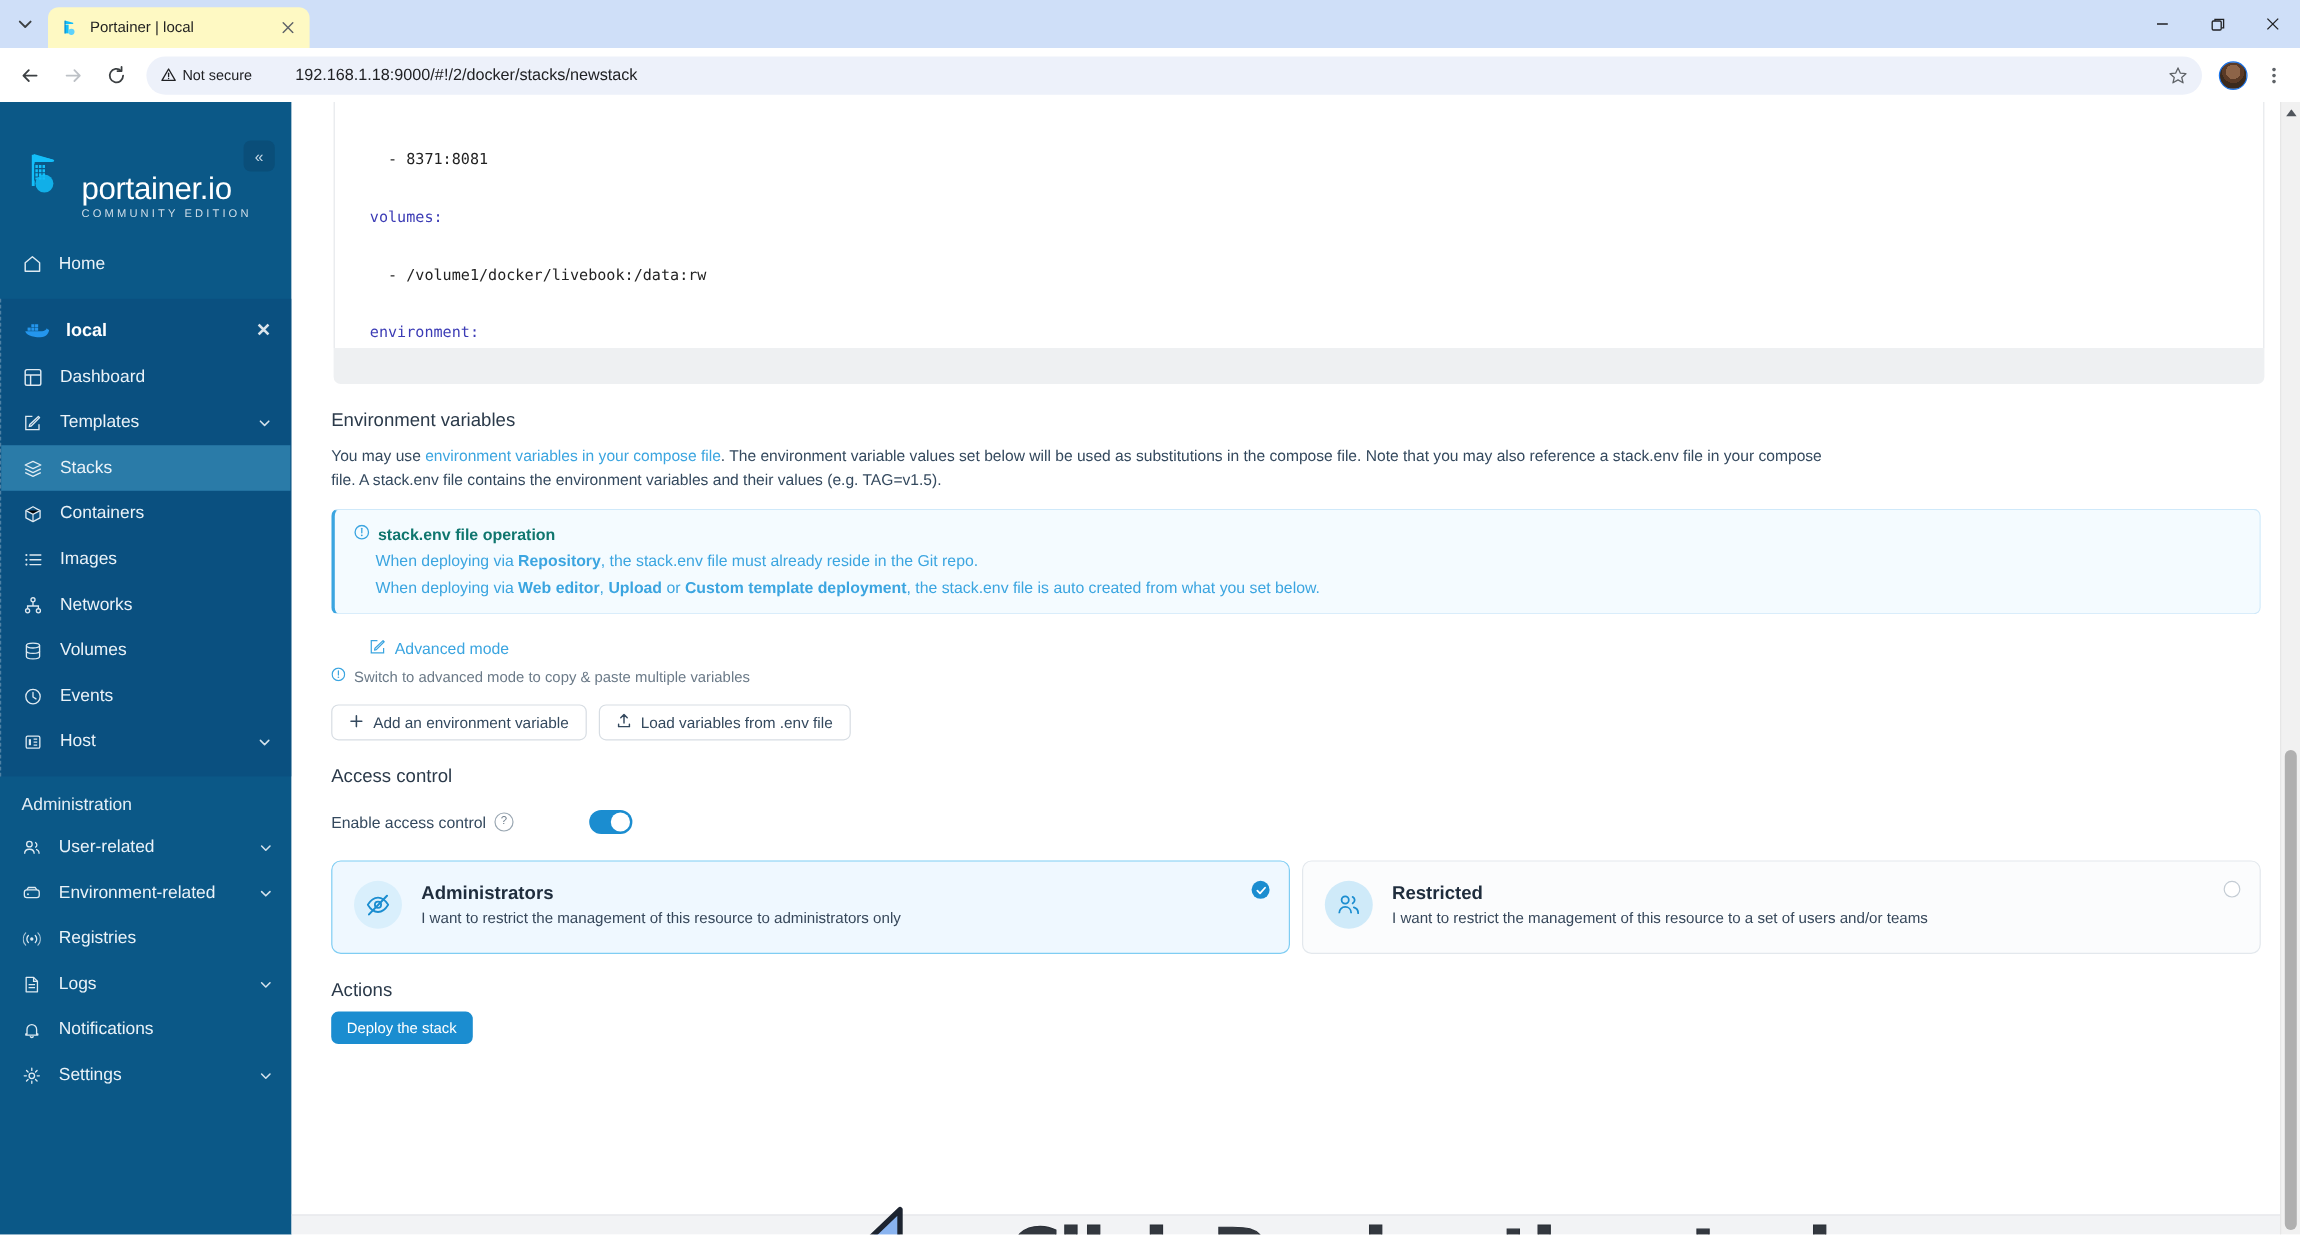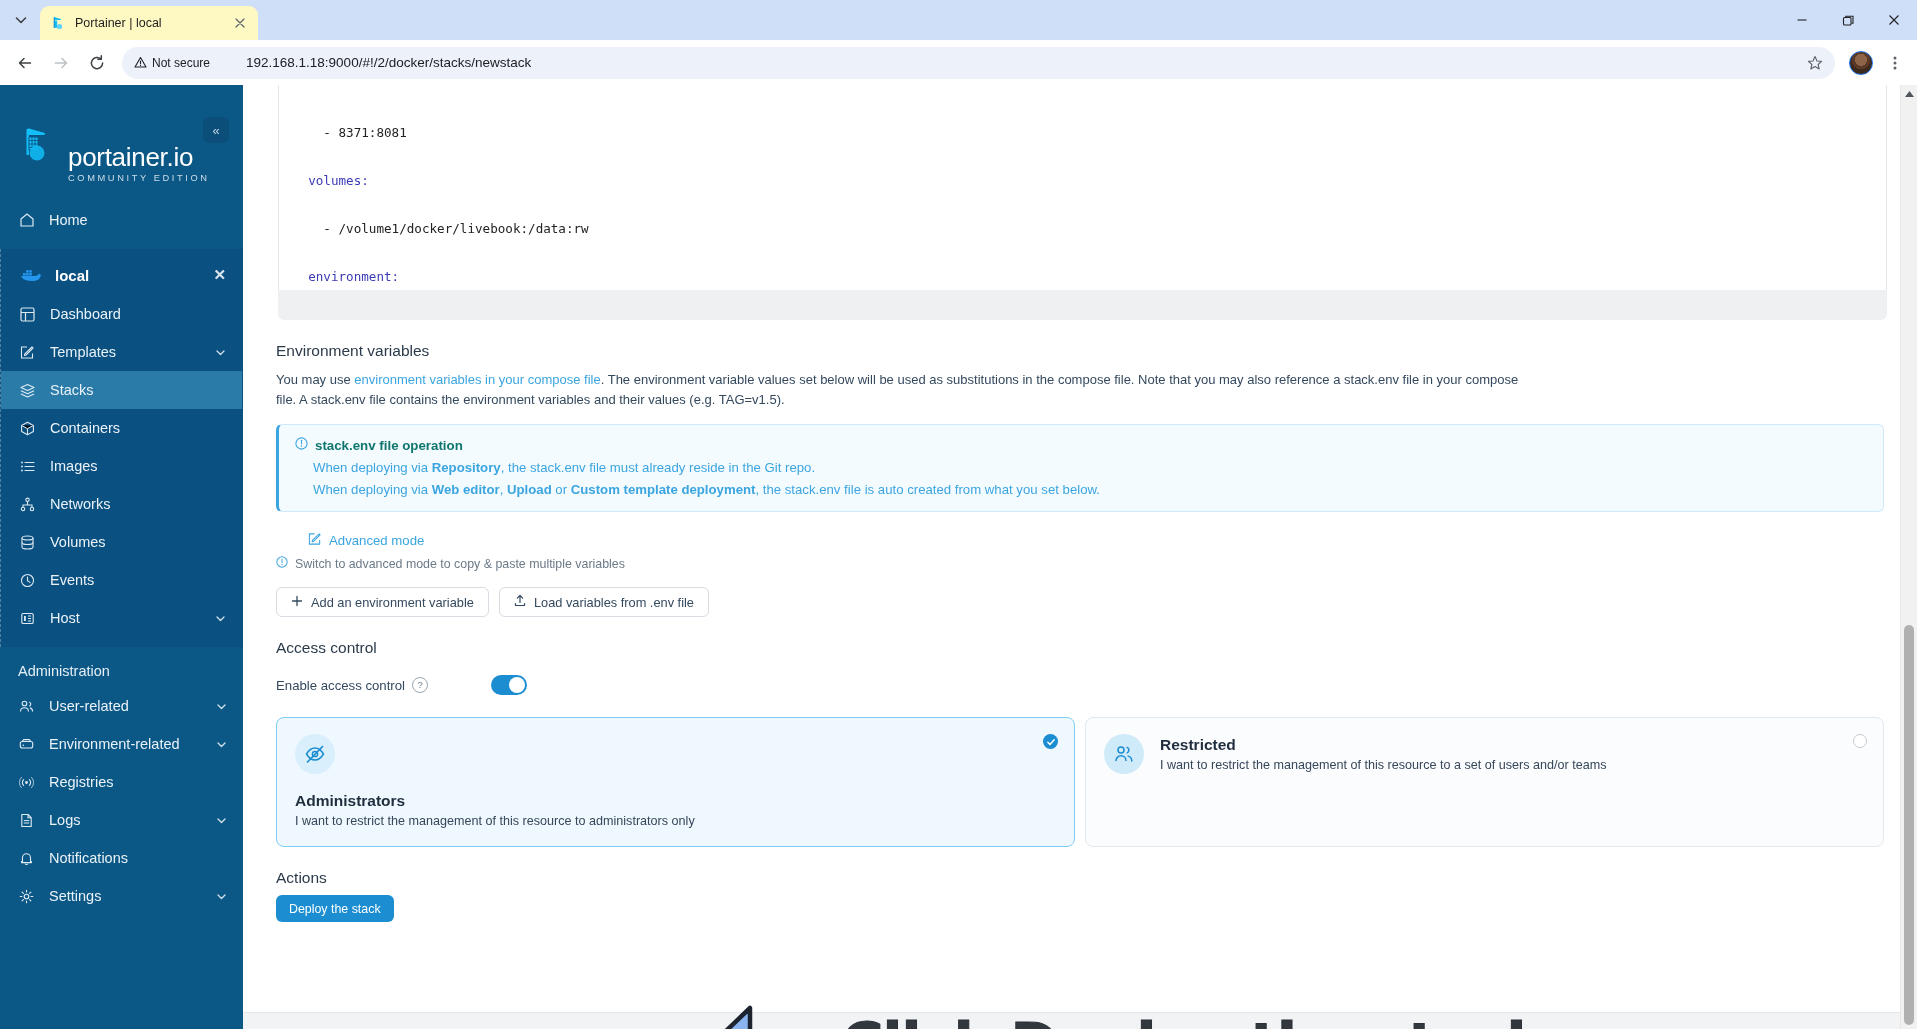--- a/index.html
+++ b/index.html
@@ -136,21 +136,21 @@
   }
   .switch{
     width:36px;height:20px;border-radius:10px;background:#1b8dd0;position:relative;flex:0 0 36px;
   }
   .switch .knob{position:absolute;right:2px;top:2px;width:16px;height:16px;border-radius:50%;background:#fff;}
   .cards{display:flex;gap:10px;margin:22px 3px 0 3px;}
   .acc-card{
     flex:1;border-radius:8px;padding:16px 18px 18px 18px;position:relative;
     display:flex;align-items:flex-start;gap:16px;box-sizing:border-box;min-height:78px;
   }
-  .acc-card.selected{background:#eff8ff;border:1.5px solid #7fcdf3;flex-direction:column;}
+  .acc-card.selected{background:#eff8ff;border:1.5px solid #7fcdf3;}
   .acc-card.unselected{background:#fbfcfd;border:1px solid #e3e8ed;}
   .acc-ic{
     width:40px;height:40px;border-radius:50%;background:#d9effc;flex:0 0 40px;
     display:flex;align-items:center;justify-content:center;color:#1b8dd0;
   }
   .acc-ic.light{background:#cfeaf9;}
   .acc-title{font-size:15.5px;font-weight:700;color:#1f2d3d;margin:2px 0 4px 0;}
   .acc-desc{font-size:12.6px;color:#36475a;}
   .radio-on{
     position:absolute;right:16px;top:16px;width:15px;height:15px;border-radius:50%;

